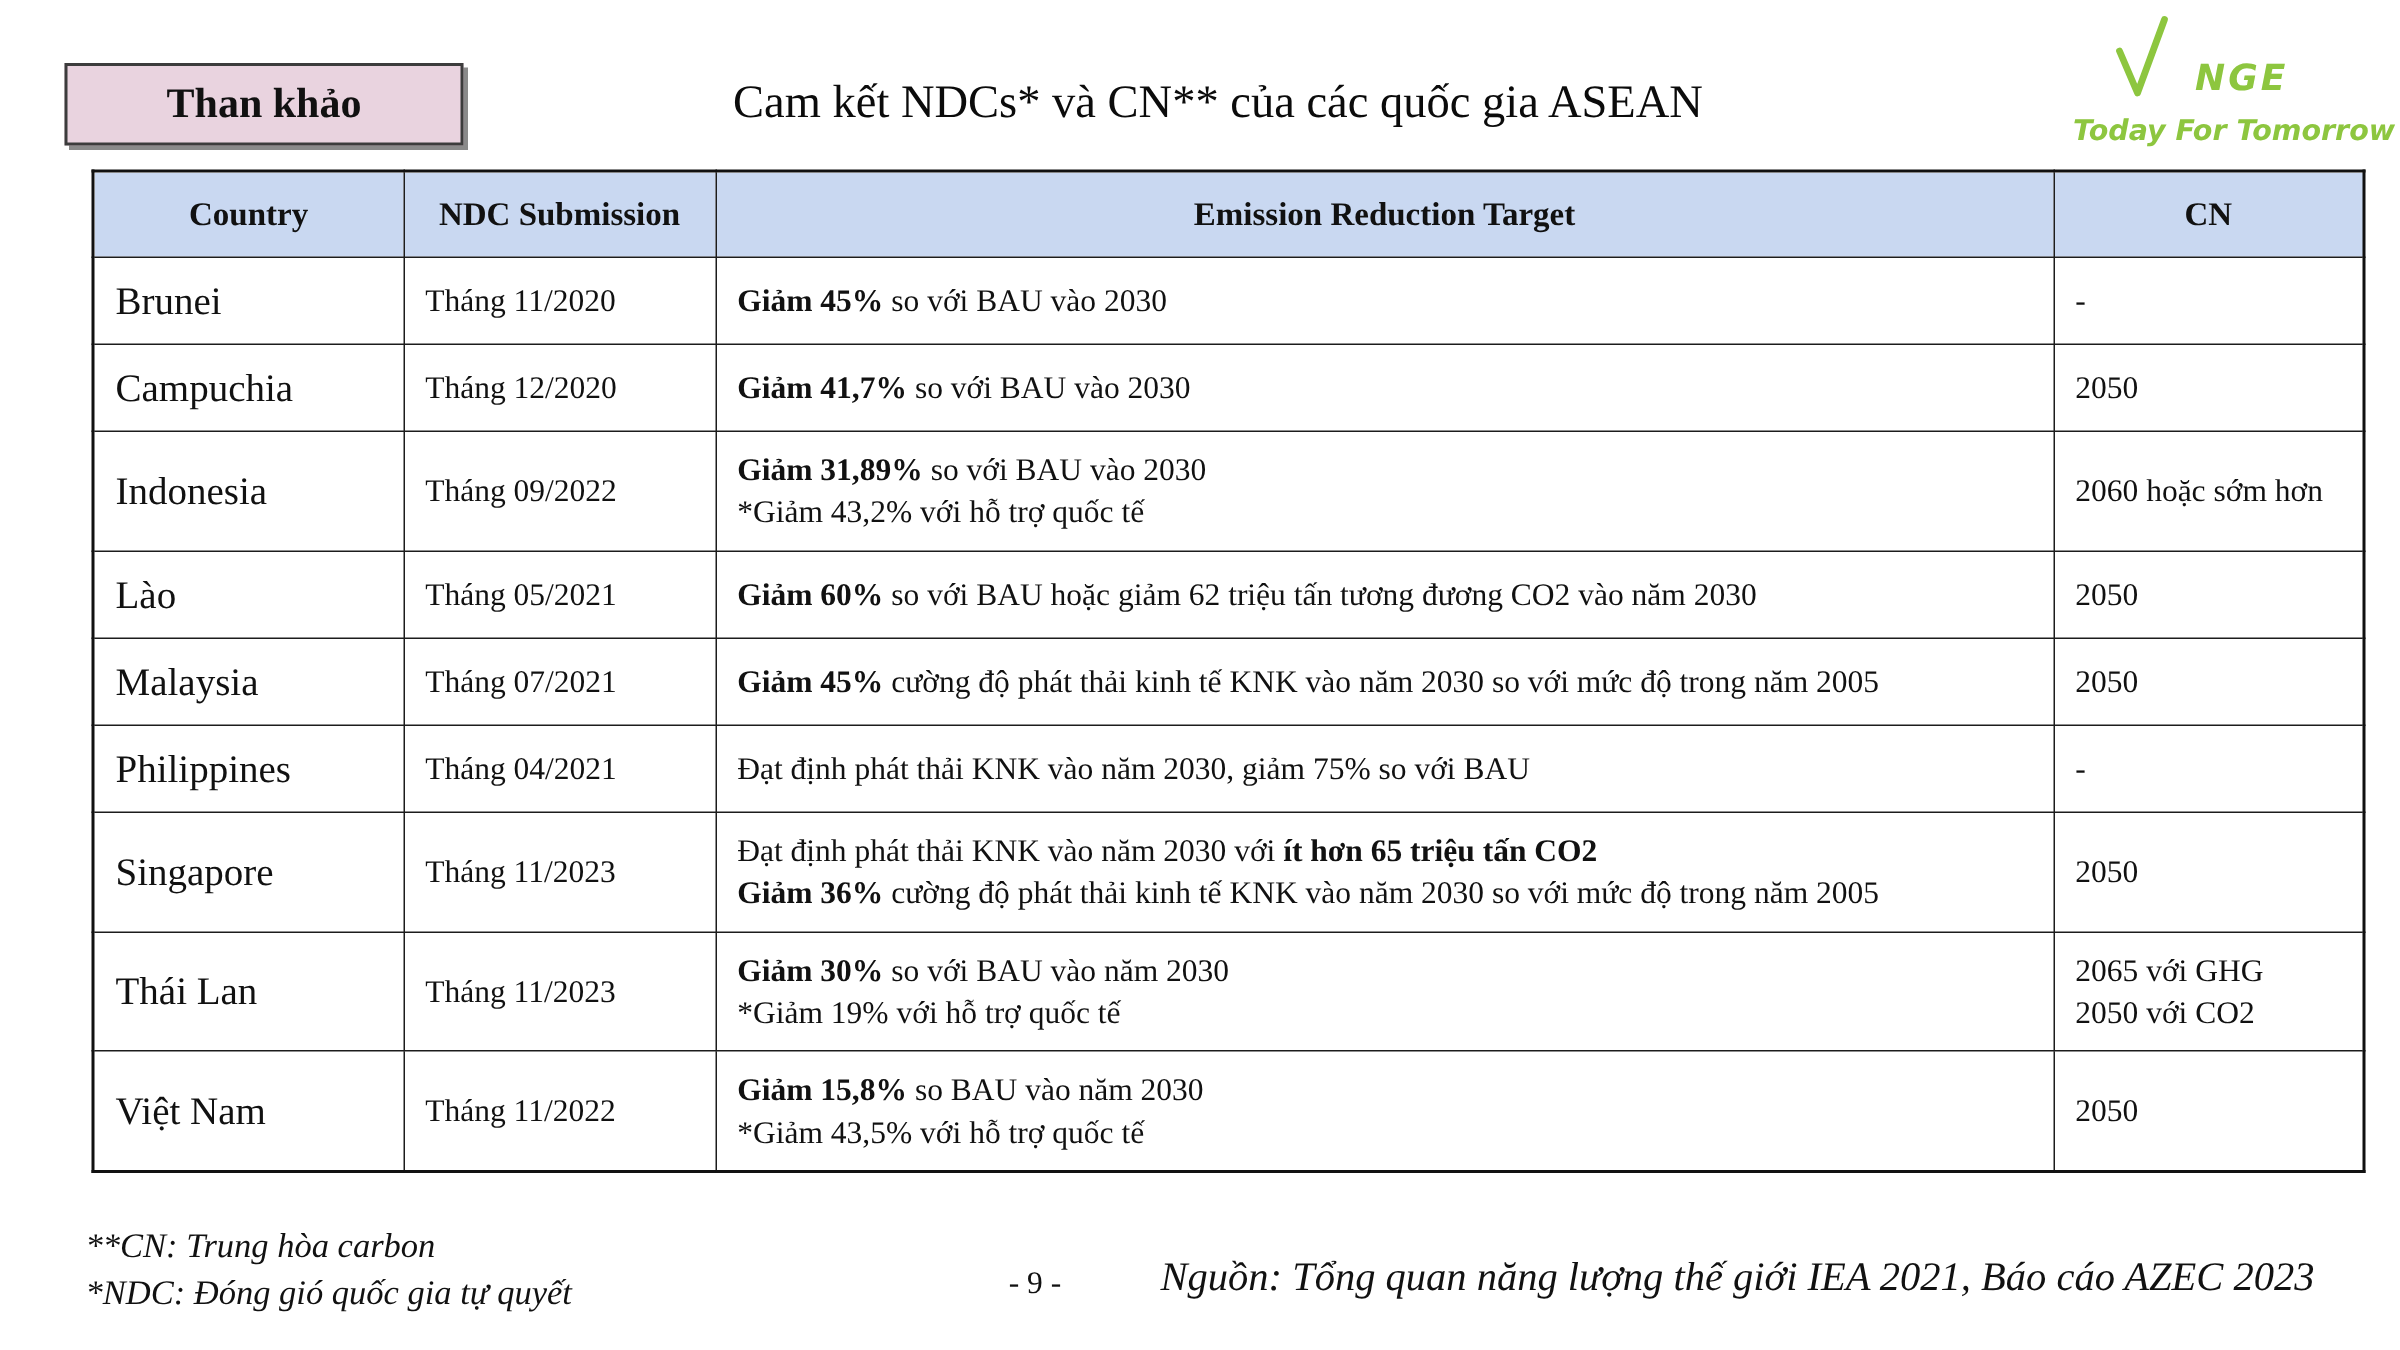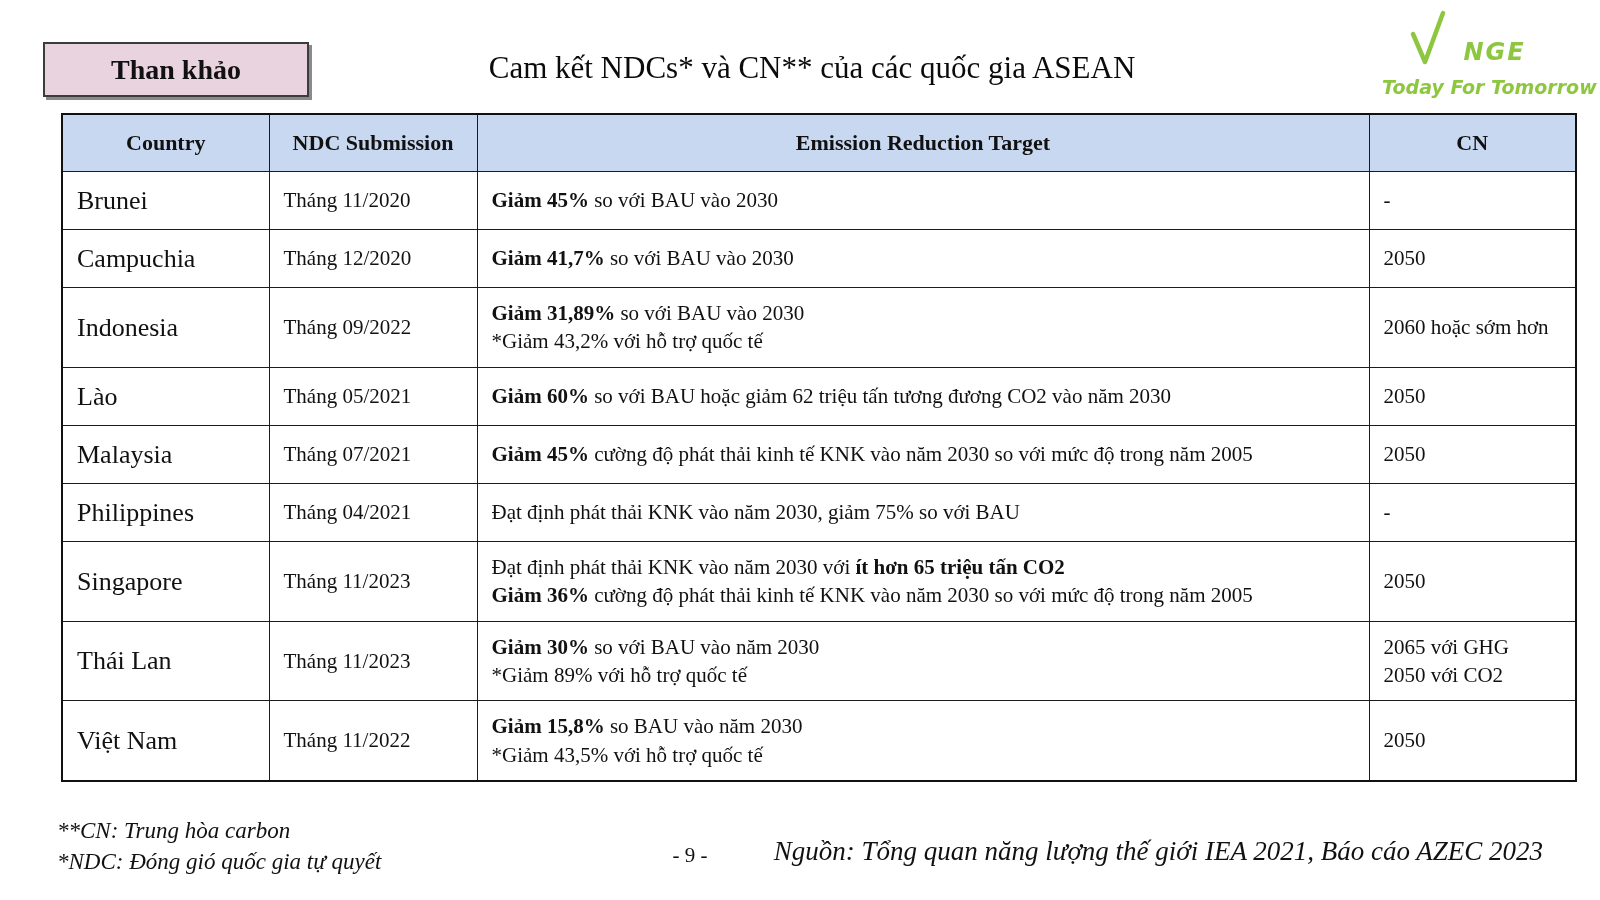--- a/index.html
+++ b/index.html
@@ -189,21 +189,21 @@
           </td>
           <td class="c-cn">
             <div>2050</div>
           </td>
         </tr>
         <tr>
           <td class="c-country">Thái Lan</td>
           <td class="c-sub">Tháng 11/2023</td>
           <td class="c-target">
             <div><b>Giảm 30%</b><span> so với BAU vào năm 2030</span></div>
-            <div><span>*Giảm 89% với hỗ trợ quốc tế</span></div>
+            <div><span>*Giảm 19% với hỗ trợ quốc tế</span></div>
           </td>
           <td class="c-cn">
             <div>2065 với GHG</div>
             <div>2050 với CO2</div>
           </td>
         </tr>
         <tr>
           <td class="c-country">Việt Nam</td>
           <td class="c-sub">Tháng 11/2022</td>
           <td class="c-target">

